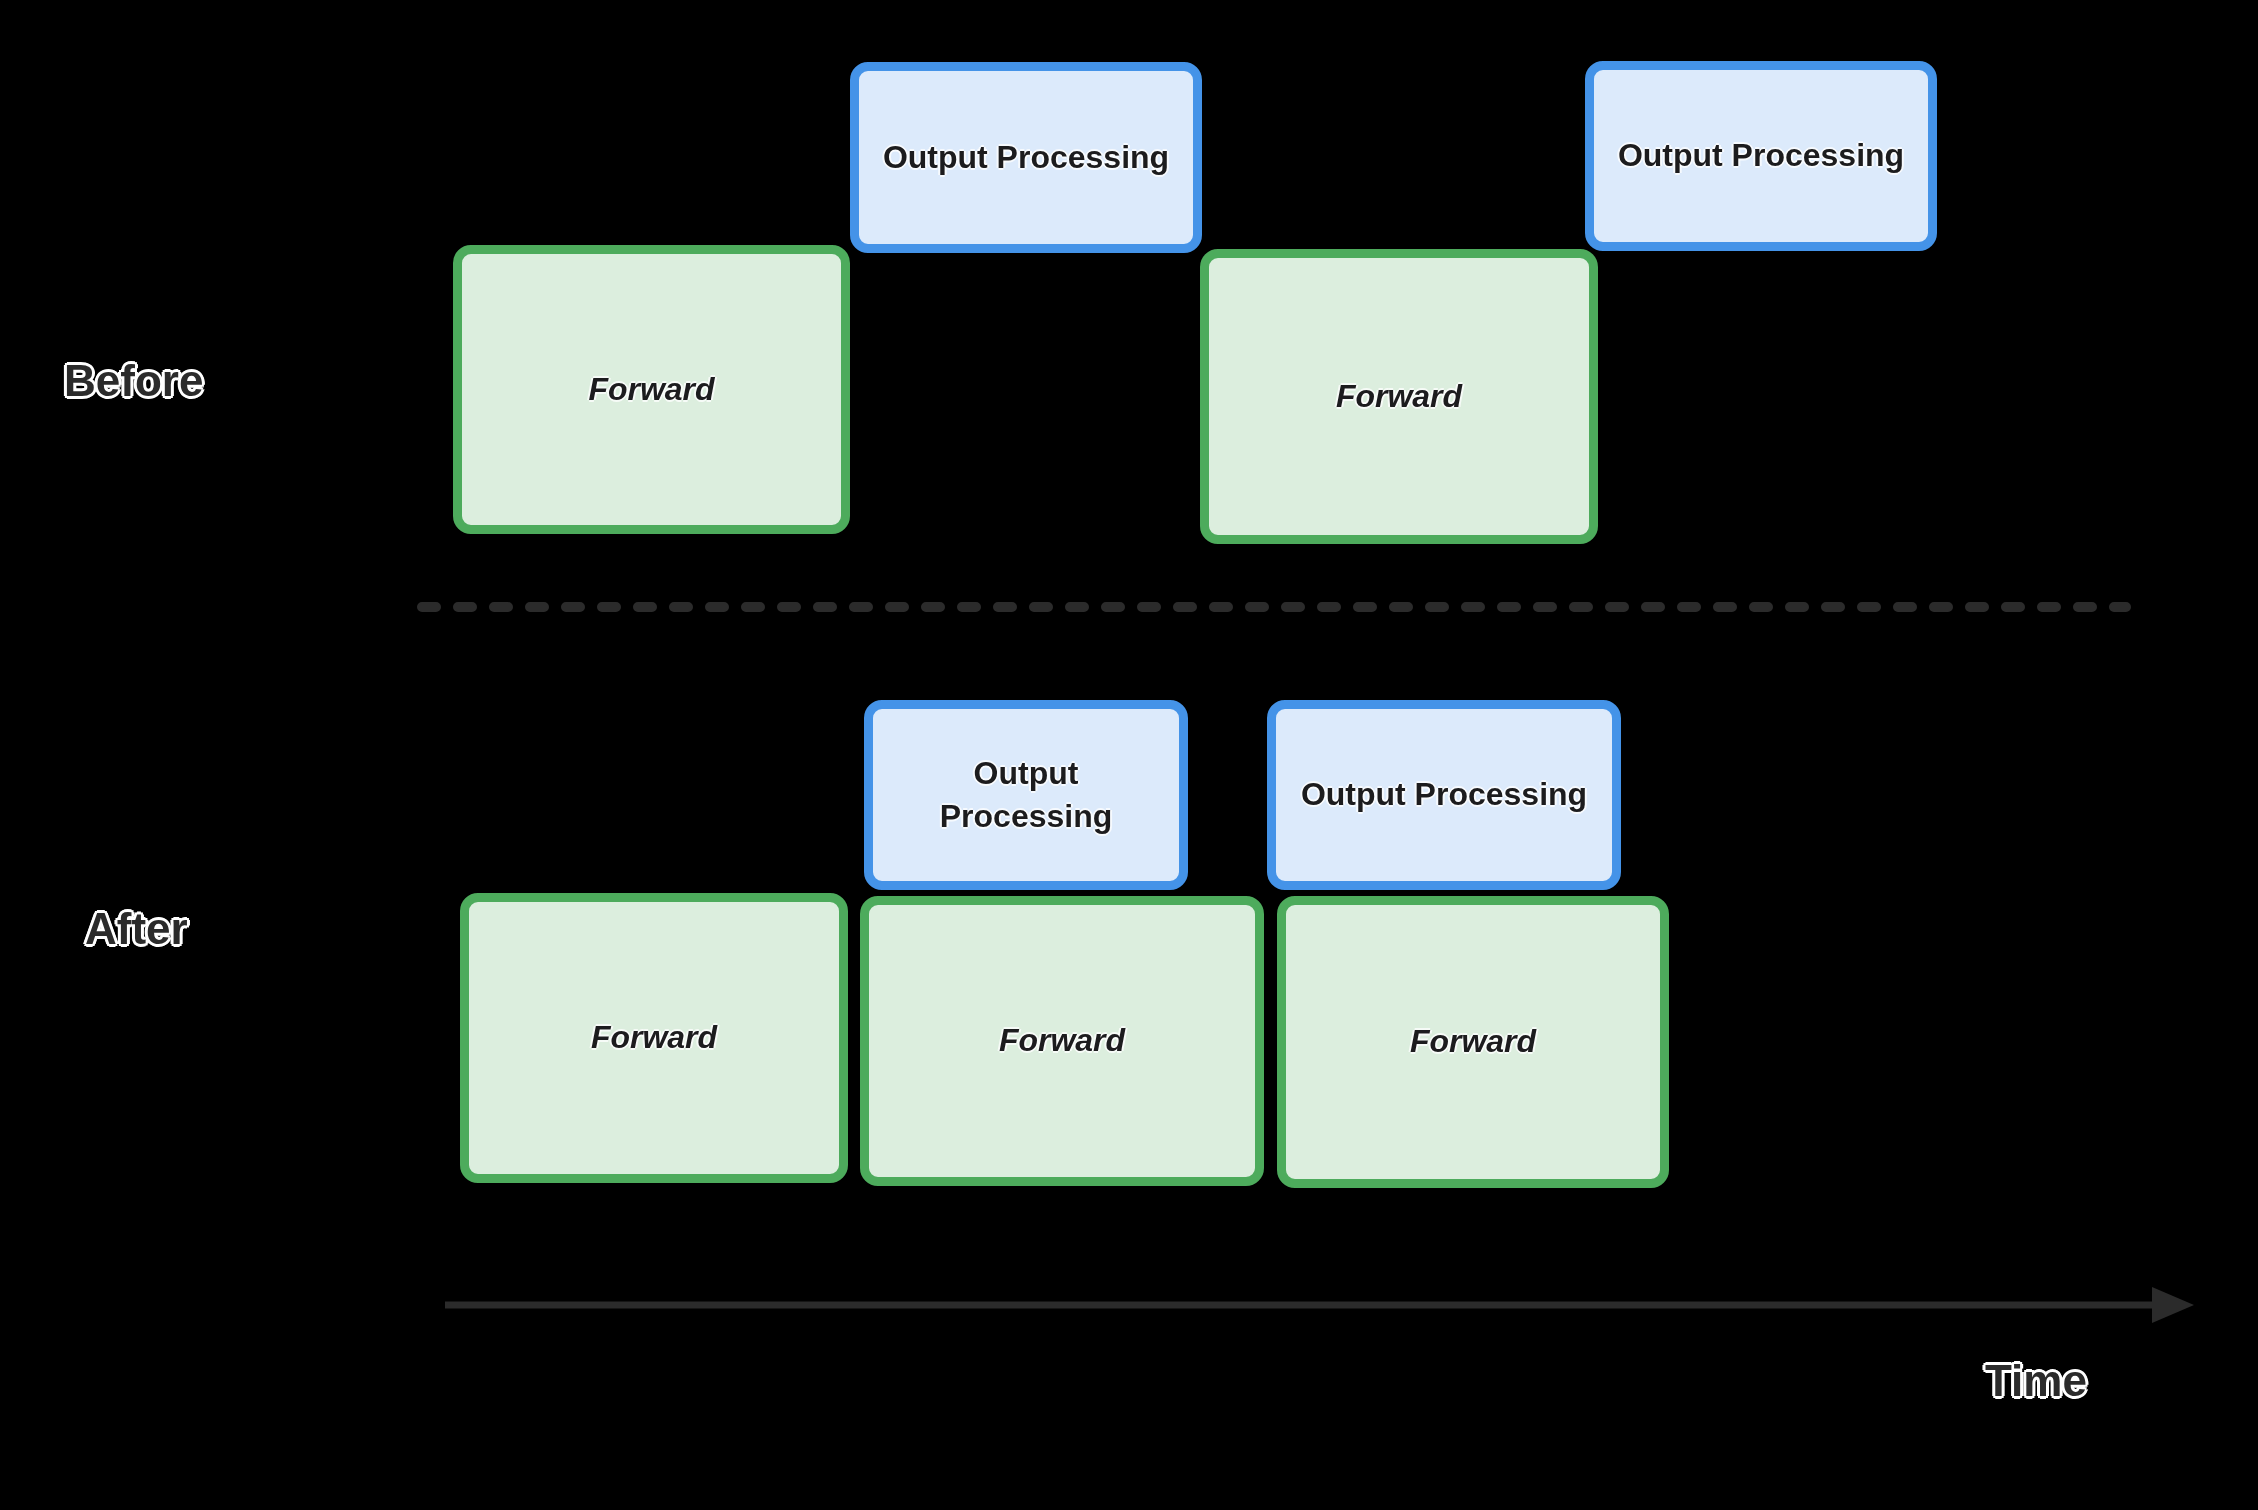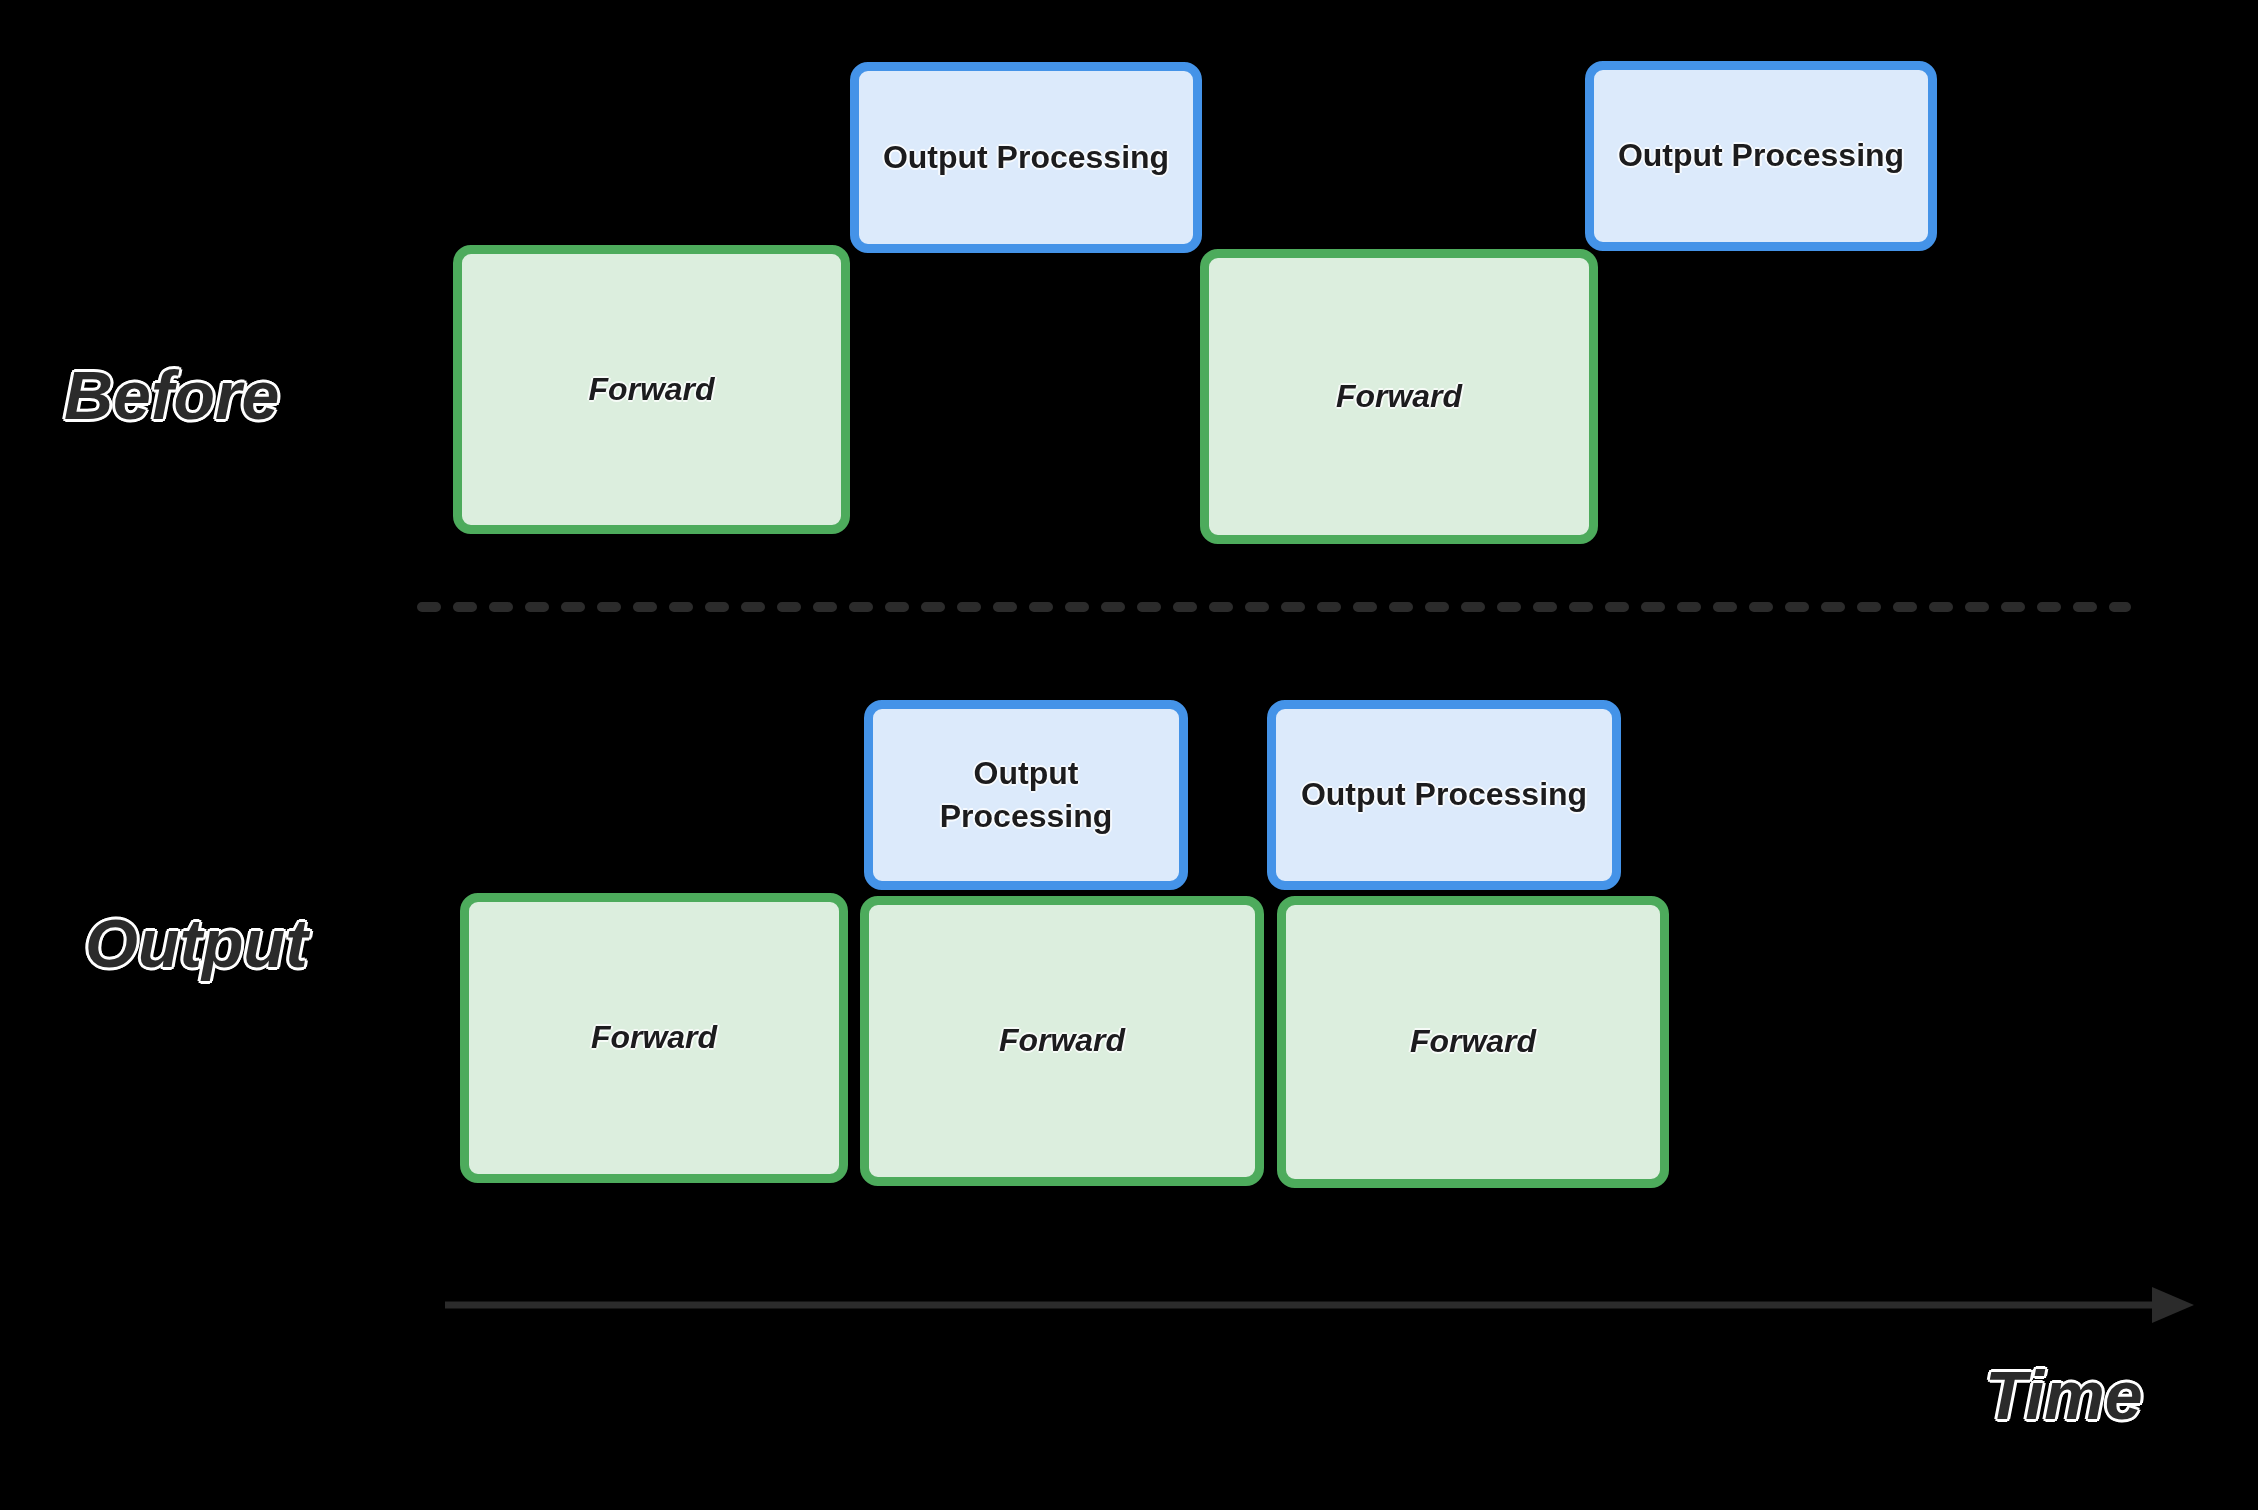--- a/index.html
+++ b/index.html
@@ -16,31 +16,30 @@
   html,body{margin:0;padding:0;background:var(--background);}
   .canvas{
     position:relative;
     width:2258px;height:1510px;
     background:var(--background);
     overflow:hidden;
     font-family:"Liberation Sans", sans-serif;
   }
   .section-label{
     position:absolute;
-    font-size:68px;
+    font-size:44px;
     font-weight:700;
     line-height:1.2;
     white-space:nowrap;
     color:var(--label-text);
     text-shadow:
       -3px 0 0 var(--outline), 3px 0 0 var(--outline),
       0 -3px 0 var(--outline), 0 3px 0 var(--outline),
       -2px -2px 0 var(--outline), 2px -2px 0 var(--outline),
       -2px 2px 0 var(--outline), 2px 2px 0 var(--outline);
-    font-style: italic;
   }
   .box{
     position:absolute;
     box-sizing:border-box;
     border-radius:18px;
     display:flex;
     align-items:center;
     justify-content:center;
     text-align:center;
   }
@@ -102,21 +101,21 @@
     <span class="box-label">Forward</span>
   </div>
   <div class="box output pos-b-o2">
     <span class="box-label">Output Processing</span>
   </div>
 
   <svg class="dash-line" width="1724" height="20" viewBox="0 0 1724 20">
     <line x1="10" y1="10" x2="1714" y2="10"></line>
   </svg>
 
-  <div class="section-label" id="lbl-after">Output</div>
+  <div class="section-label" id="lbl-after">After</div>
 
   <div class="box forward pos-a-f1">
     <span class="box-label">Forward</span>
   </div>
   <div class="box forward pos-a-f2">
     <span class="box-label">Forward</span>
   </div>
   <div class="box forward pos-a-f3">
     <span class="box-label">Forward</span>
   </div>

